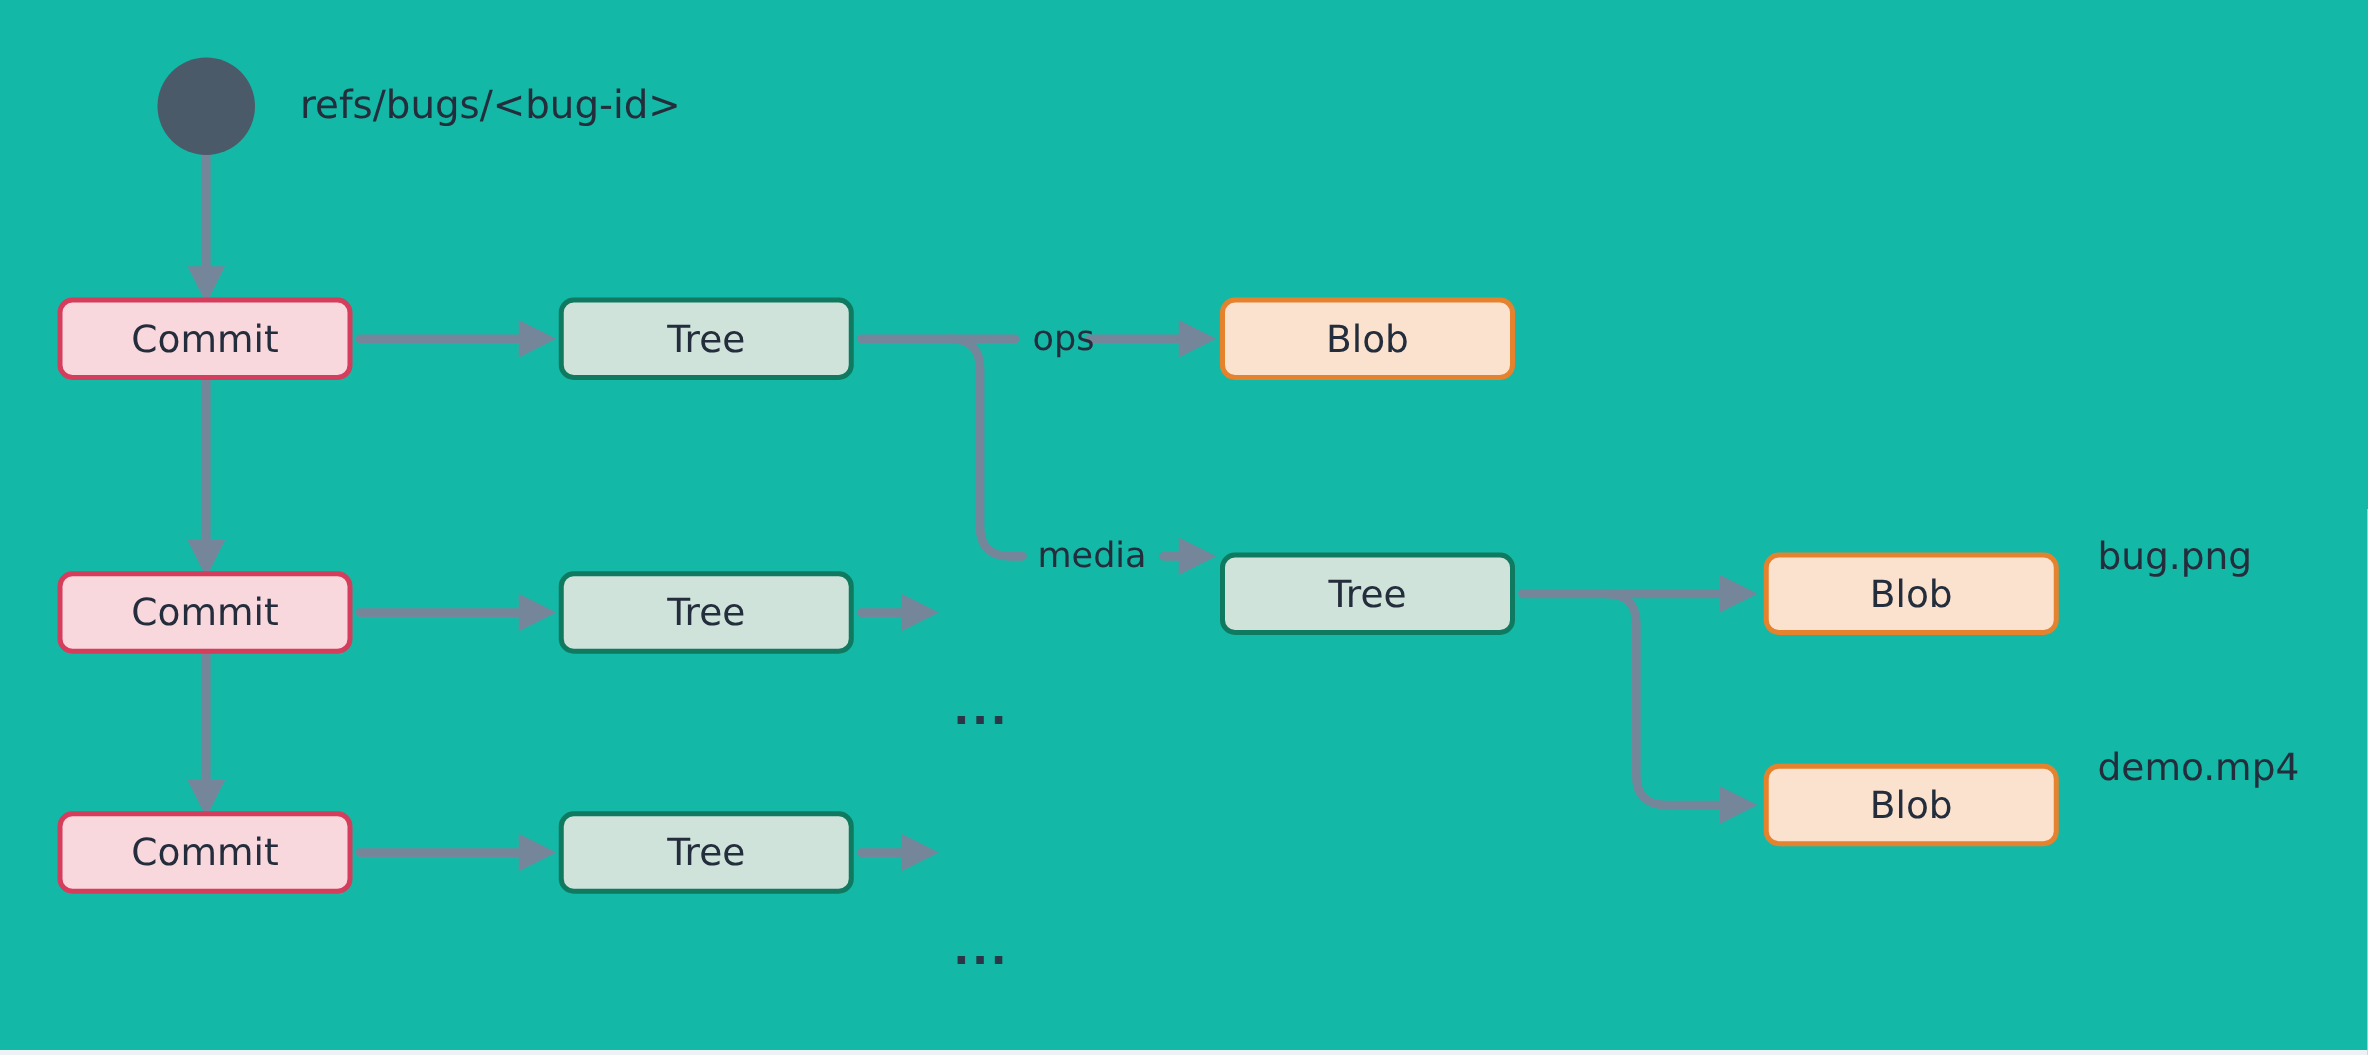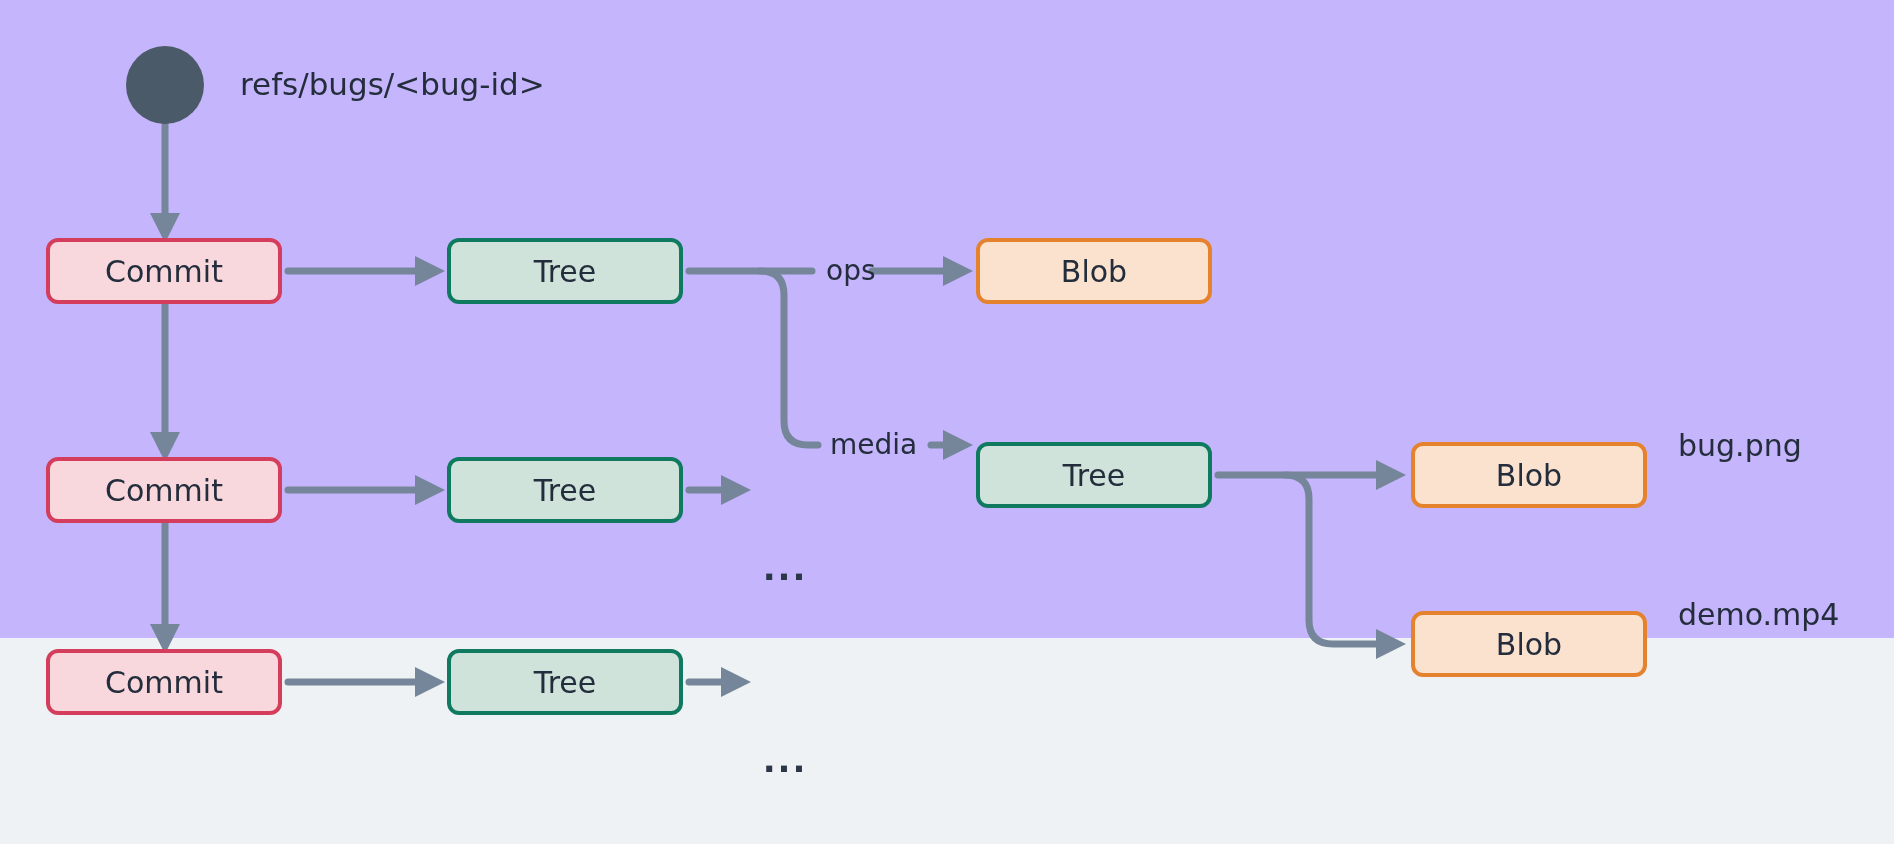--- a/index.html
+++ b/index.html
@@ -10,22 +10,22 @@
   }
   body {
     width: 1894px;
     height: 844px;
     overflow: hidden;
     font-family: "DejaVu Sans", "Liberation Sans", sans-serif;
   }
   #diagram-root {
     position: relative;
     width: 1894px;
-    height: 638px;
-    background: #c4b5fd;
+    height: 840px;
+    background: #14b8a6;
   }
   svg#graph {
     display: block;
     width: 1894px;
     height: 844px;
   }
   .node-box {
     stroke-width: 4px;
     rx: 10;
     ry: 10;

